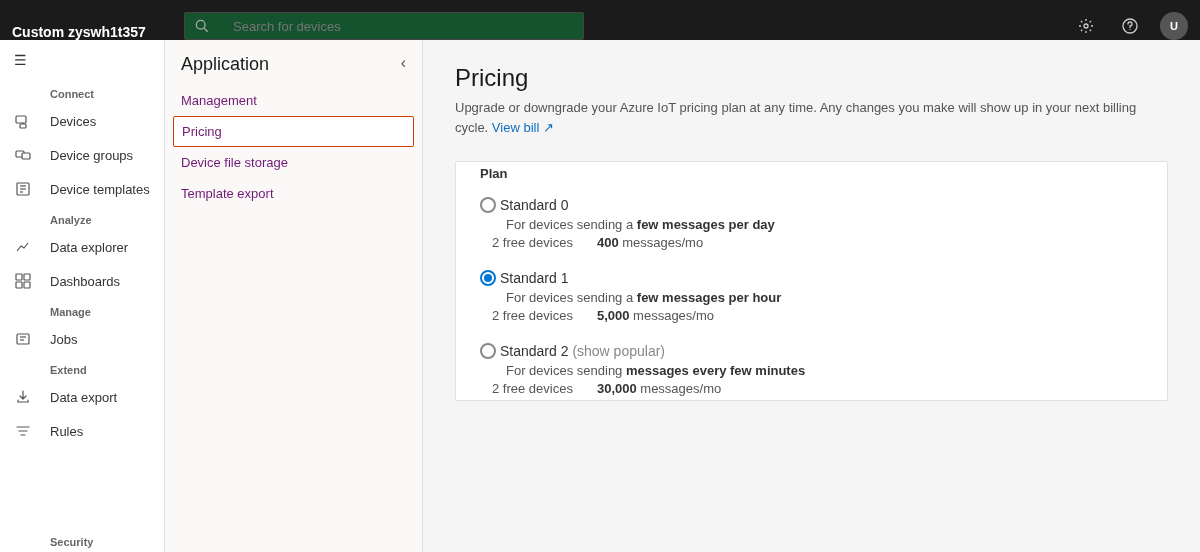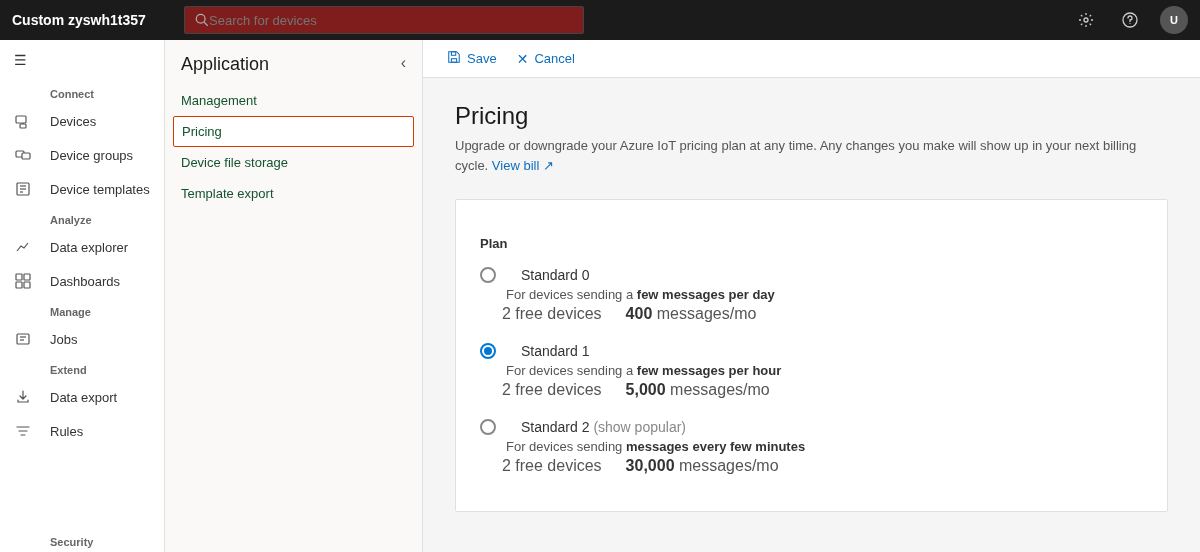--- a/index.html
+++ b/index.html
@@ -1,24 +1,24 @@
 <!DOCTYPE html>
 <html><head>
   <meta charset="utf-8">
   <style>
     * { box-sizing: border-box; margin: 0; padding: 0; }
     body { font-family: 'Segoe UI', sans-serif; font-size: 14px; color: #333; background: #f5f5f5; display: flex; flex-direction: column; height: 552px; overflow: hidden; }
 
     
     .topbar {
-      display: flex; align-items: center; background: #1b1b1b; height: 40px; padding: 0 12px; gap: 12px; flex-shrink: 0;
+      display: flex; align-items: flex-end; background: #1b1b1b; height: 40px; padding: 0 12px; gap: 12px; flex-shrink: 0;
     }
     .topbar-title { color: #fff; font-size: 14px; font-weight: 600; white-space: nowrap; min-width: 160px; }
     .search-bar {
-      flex: 1; max-width: 400px; display: flex; align-items: center; background: #7f1d1d; border: 1px solid #444; border-radius: 2px; padding: 0 10px; gap: 0; height: 28px;
+      flex: 1; max-width: 400px; display: flex; align-items: center; background: #14532d; border: 1px solid #444; border-radius: 2px; padding: 0 10px; gap: 24px; height: 28px;
     }
     .search-bar input { background: transparent; border: none; outline: none; color: #ccc; font-size: 13px; width: 100%; }
     .search-icon-svg { color: #aaa; flex-shrink: 0; }
     .topbar-actions { margin-left: auto; display: flex; align-items: center; gap: 16px; }
     .topbar-icon { color: #ccc; cursor: pointer; font-size: 16px; display: flex; align-items: center; justify-content: center; width: 28px; height: 28px; border-radius: 50%; }
     .avatar { width: 28px; height: 28px; border-radius: 50%; background: #555; display: flex; align-items: center; justify-content: center; color: #fff; font-size: 11px; font-weight: 600; cursor: pointer; }
 
     
     .main-layout { display: flex; flex: 1; overflow: hidden; }
 
@@ -28,48 +28,48 @@
     .sidebar-section-label { font-size: 11px; font-weight: 600; color: #666; padding: 8px 14px 4px 14px; text-transform: none; letter-spacing: 0; margin-left: 36px; }
     .sidebar-item { display: flex; align-items: center; gap: 18px; padding: 8px 14px; cursor: pointer; color: #333; font-size: 13px; }
     .sidebar-item .si-icon { width: 18px; height: 18px; flex-shrink: 0; display: flex; align-items: center; justify-content: center; color: #555; }
     .sidebar-item .si-label { flex: 1; }
 
     
     .mid-panel { width: 258px; background: #faf9f8; border-right: 1px solid #e0e0e0; display: flex; flex-direction: column; flex-shrink: 0; }
     .mid-panel-header { display: flex; align-items: flex-start; justify-content: space-between; padding: 14px 16px 10px 16px; }
     .mid-panel-title { font-size: 18px; font-weight: 400; color: #1a1a1a; }
     .mid-panel-collapse { cursor: pointer; color: #555; font-size: 16px; }
-    .mid-nav-item { padding: 8px 16px; cursor: pointer; font-size: 13px; color: #14532d; }
+    .mid-nav-item { padding: 8px 16px; cursor: pointer; font-size: 13px; color: #701a75; }
     .mid-nav-item.active { border: 1.5px solid #d83b01; background: #fff; margin: 0 8px; padding: 7px 8px; border-radius: 2px; }
 
     
     .content { flex: 1; background: #f5f5f5; overflow-y: auto; display: flex; flex-direction: column; }
     .content-toolbar { background: #fff; border-bottom: 1px solid #e0e0e0; padding: 10px 24px; display: flex; gap: 20px; flex-shrink: 0; }
     .toolbar-btn { display: flex; align-items: center; gap: 6px; background: none; border: none; cursor: pointer; font-size: 13px; color: #106ebe; font-family: inherit; }
     .toolbar-btn .btn-icon { font-size: 14px; }
 
     .content-body { padding: 24px 32px; flex: 1; }
     .page-title { font-size: 24px; font-weight: 400; color: #1a1a1a; margin-bottom: 6px; }
     .page-subtitle { font-size: 13px; color: #555; margin-bottom: 24px; line-height: 1.5; }
     .page-subtitle a { color: #106ebe; text-decoration: none; }
 
-    .plan-card { background: #fff; border: 1px solid #e0e0e0; border-radius: 2px; padding: 36px 24px; max-width: 780px; }
+    .plan-card { background: #fff; border: 1px solid #e0e0e0; border-radius: 2px; padding: 4px 24px; max-width: 780px; }
     .plan-label { font-size: 13px; font-weight: 600; color: #333; margin-bottom: 16px; }
 
     .plan-option { margin-bottom: 20px; }
     .plan-option:last-child { margin-bottom: 0; }
-    .plan-option-header { display: flex; align-items: center; gap: 25px; margin-bottom: 4px; }
+    .plan-option-header { display: flex; align-items: center; gap: 4px; margin-bottom: 4px; }
     .plan-radio { width: 16px; height: 16px; border-radius: 50%; border: 2px solid #888; background: #fff; flex-shrink: 0; cursor: pointer; display: flex; align-items: center; justify-content: center; }
     .plan-radio.selected { border-color: #0078d4; background: #fff; }
     .plan-radio.selected::after { content: ''; width: 8px; height: 8px; border-radius: 50%; background: #0078d4; }
     .plan-name { font-size: 14px; font-weight: 400; color: #333; }
     .plan-name .popular { color: #888; font-weight: 400; }
     .plan-desc { font-size: 13px; color: #555; margin-left: 26px; margin-bottom: 3px; }
     .plan-desc strong { font-weight: 600; color: #333; }
-    .plan-details { font-size: 16px; color: #555; margin-left: 22px; display: flex; gap: 24px; }
+    .plan-details { font-size: 13px; color: #555; margin-left: 12px; display: flex; gap: 24px; }
     .plan-details .free-devices { color: #555; }
     .plan-details .messages { color: #555; }
     .plan-details .messages strong { font-weight: 600; color: #333; }
   </style>
 </head>
 <body>
 
 <div class="topbar">
   <span class="topbar-title">Custom zyswh1t357</span>
   <div class="search-bar">
@@ -194,36 +194,20 @@
       <span class="mid-panel-title">Application</span>
       <span class="mid-panel-collapse">‹</span>
     </div>
     <div class="mid-nav-item">Management</div>
     <div class="mid-nav-item active">Pricing</div>
     <div class="mid-nav-item">Device file storage</div>
     <div class="mid-nav-item">Template export</div>
   </div>
 
   <div class="content">
-    <div class="content-toolbar">
-      <button class="toolbar-btn">
-        <span class="btn-icon">
-          <svg width="14" height="14" viewBox="0 0 16 16" fill="none">
-              <path d="M3 2h8l3 3v9H2V2h1z" stroke="#106ebe" stroke-width="1.2"></path>
-              <rect x="5" y="10" width="6" height="4" stroke="#106ebe" stroke-width="1.2"></rect>
-              <rect x="5" y="2" width="5" height="4" stroke="#106ebe" stroke-width="1.2"></rect>
-            </svg>
-        </span>
-        <span>Save</span>
-      </button>
-      <button class="toolbar-btn">
-        <span class="btn-icon">✕</span>
-        <span>Cancel</span>
-      </button>
-    </div>
 
     <div class="content-body">
       <div class="page-title">Pricing</div>
       <div class="page-subtitle">
         <span>Upgrade or downgrade your Azure IoT pricing plan at any time. Any changes you make will show up in your next billing cycle.</span>
         <a href="#">
           <span>View bill</span> ↗
         </a>
       </div>
 

